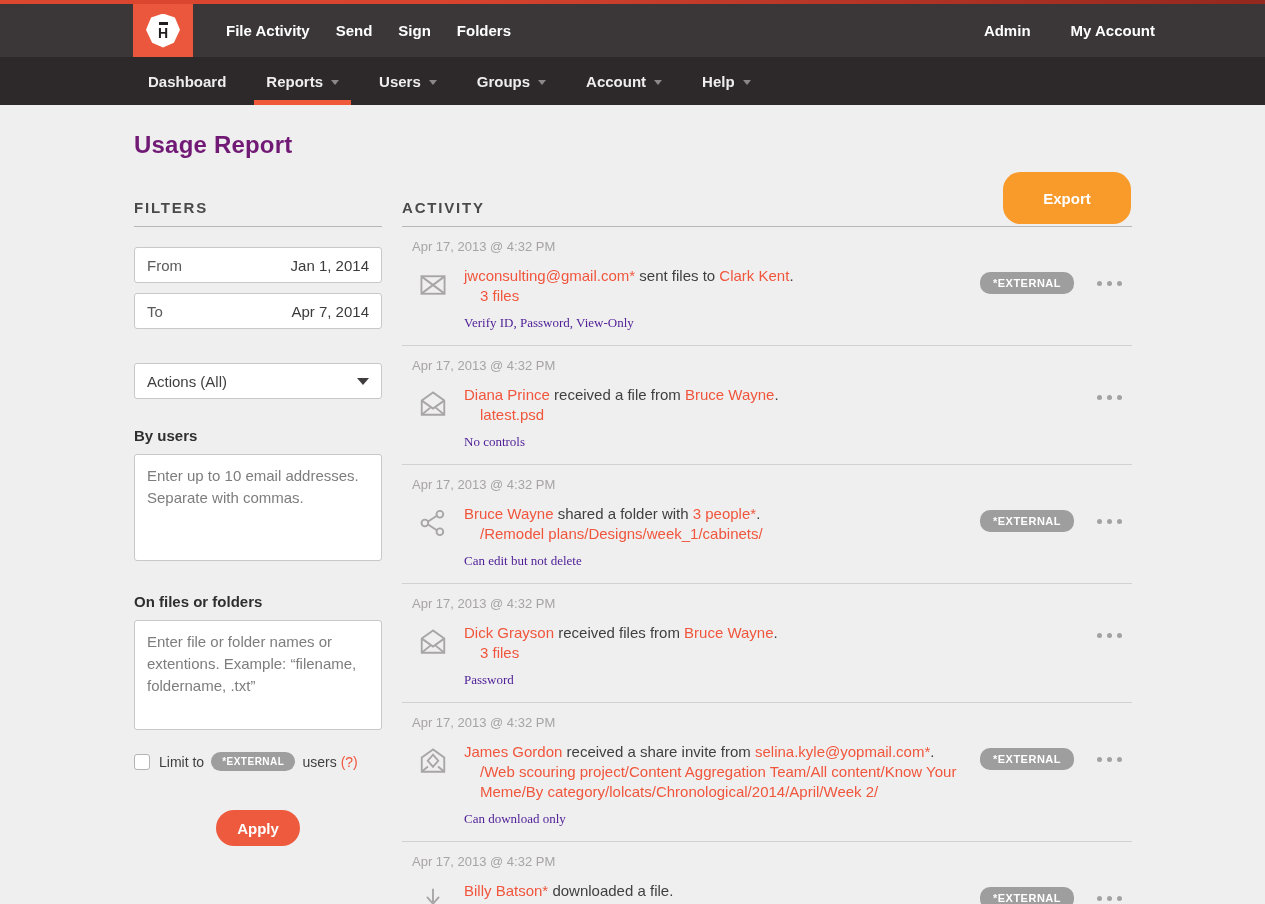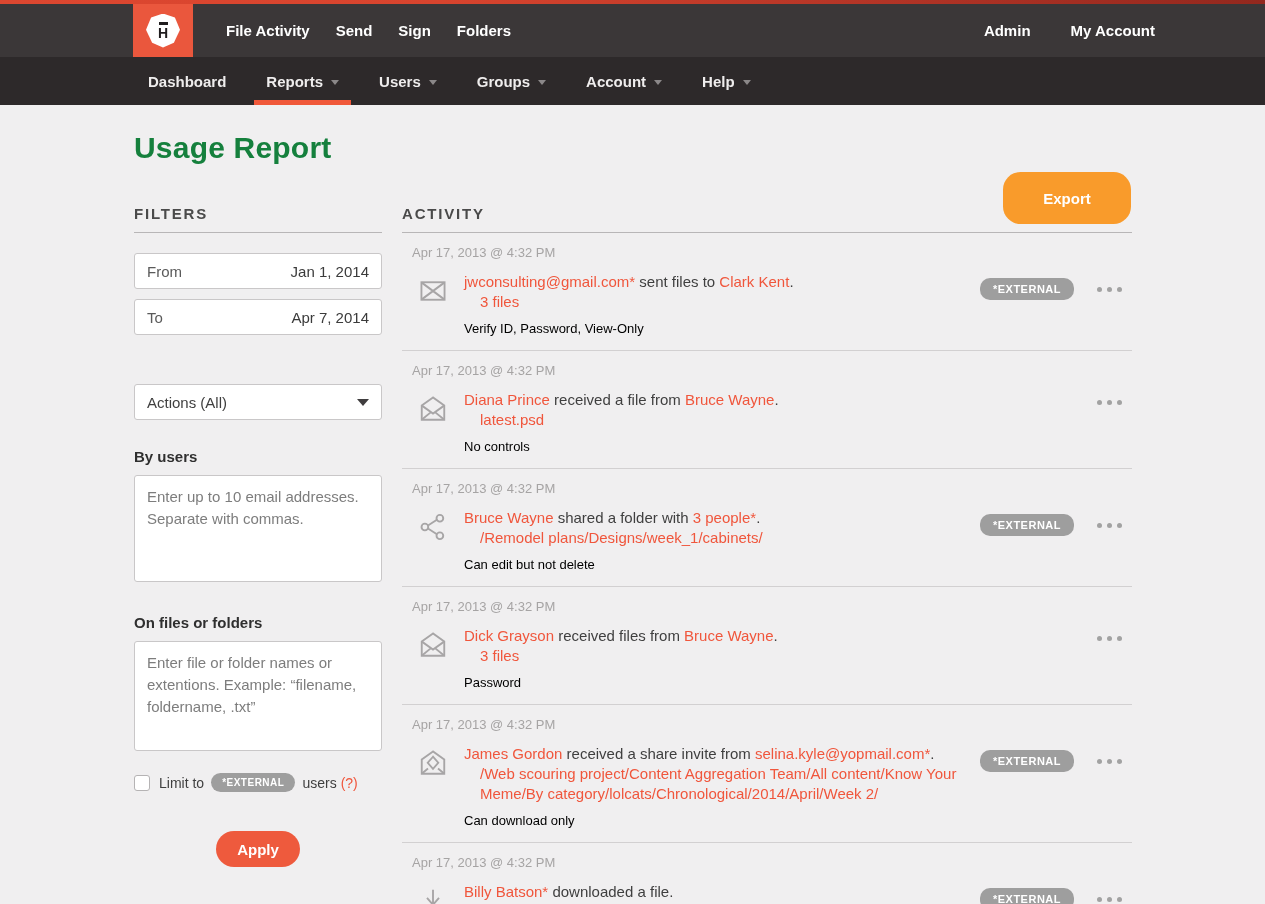--- a/index.html
+++ b/index.html
@@ -31,39 +31,39 @@
   .nav2 { height:48px; background:#2d292a; display:flex; align-items:center; padding-left:136px; }
   .nav2-item { position:relative; height:48px; display:flex; align-items:center;
     padding:0 12px; margin-right:16px; color:#efeded; font-weight:bold; font-size:15px; cursor:pointer;text-align:center; }
   .nav2-item .caret { width:0; height:0; border-left:4.5px solid transparent;
     border-right:4.5px solid transparent; border-top:5px solid #8b8889; margin-left:8px; margin-top:2px; }
   .nav2-item.active::after { content:""; position:absolute; left:0; right:0; bottom:0;
     height:5px; background:#f0583a; }
 
   
   .content { padding:0 133px 0 134px; position:relative; }
-  .page-title { margin-top:26px; font-size:30px; font-weight:bold; color:#15803d; letter-spacing:0.2px; }
+  .page-title { margin-top:26px; font-size:24px; font-weight:bold; color:#701a75; letter-spacing:0.2px; }
   .export-btn { position:absolute; top:41px; right:134px; width:128px; height:52px;
     background:#f99b2b; border:none; border-radius:17.5px; color:#ffffff;
     font-family:inherit; font-size:15px; font-weight:bold; cursor:pointer; }
 
   .columns { display:flex; margin-top:40px; }
   .filters-col { width:248px; margin-right:20px; flex:none; }
   .activity-col { flex:1; }
 
   .section-heading { font-size:15px; font-weight:bold; letter-spacing:1.8px; color:#4a4a4a;
     padding-bottom:10px; border-bottom:1px solid #b8b6b7; }
 
   
   .date-field { margin-top:0; height:36px; background:#ffffff; border:1px solid #c9c7c8;
     border-radius:3px; display:flex; align-items:center; justify-content:space-between;
     padding:0 12px; font-size:15px; cursor:pointer; }
   .date-field .fl { color:#5a5a5a; }
   .date-field .fv { color:#3b3b3b; }
-  .mt20 { margin-top:20px; } .mt10 { margin-top:10px;gap:48px; } .mt34 { margin-top:49px; }
+  .mt20 { margin-top:20px; } .mt10 { margin-top:10px;gap:48px; } .mt34 { margin-top:34px; }
   .select-field { height:36px; background:#ffffff; border:1px solid #c9c7c8; border-radius:3px;
     display:flex; align-items:center; justify-content:space-between; padding:0 12px;
     font-size:15px; color:#3f3f3f; cursor:pointer; }
   .select-field .dcaret { width:0; height:0; border-left:6px solid transparent;
     border-right:6px solid transparent; border-top:7px solid #3f3d3e; }
   .field-label { margin-top:28px; font-size:15px; font-weight:bold; color:#2f2f2f; }
   textarea.filter-ta { margin-top:10px; width:248px; background:#ffffff;
     border:1px solid #c9c7c8; border-radius:3px; resize:none; padding:10px 12px;
     font-family:inherit; font-size:15px; line-height:22px; color:#3f3f3f; }
   textarea.filter-ta::placeholder { color:#7d7d7d; }
@@ -83,21 +83,21 @@
   
   .activity-row { border-bottom:1px solid #d2d0d1; padding:12px 10px 14px 10px; }
   .row-date { font-size:13px; color:#a6a4a4; }
   .row-main { display:flex; margin-top:12px; }
   .row-icon { width:30px; height:30px; flex:none; margin:4px 16px 0 6px; }
   .row-icon svg { width:30px; height:30px; stroke:#a7a5a6; fill:none; stroke-width:1.5; }
   .row-body { flex:1; min-width:0; }
   .row-sentence { font-size:15px; line-height:20px; color:#3f3f3f; }
   .row-sentence .link, .row-subject { color:#f0563c; cursor:pointer; }
   .row-subject { display:block; font-size:15px; line-height:20px; margin-top:0;margin-left:16px; }
-  .row-controls { margin-top:9px; font-size:13px; color:#000000; }
+  .row-controls { margin-top:9px; font-size:13px; color:#4c1d95;font-family:Liberation Serif, serif; }
   .row-right { display:flex; align-items:center; margin-left:14px; margin-top:6px; flex:none; align-self:flex-start; }
   .badge.row-badge { font-size:11px; padding:5px 13px; margin-right:18px; }
   .dots-menu { display:flex; cursor:pointer; padding:4px 0; }
   .dots-menu i { width:5px; height:5px; border-radius:50%; background:#a2a2a2; margin-left:5px; }
 </style>
 </head>
 <body>
 
 <div class="brand-stripe"></div>
 

